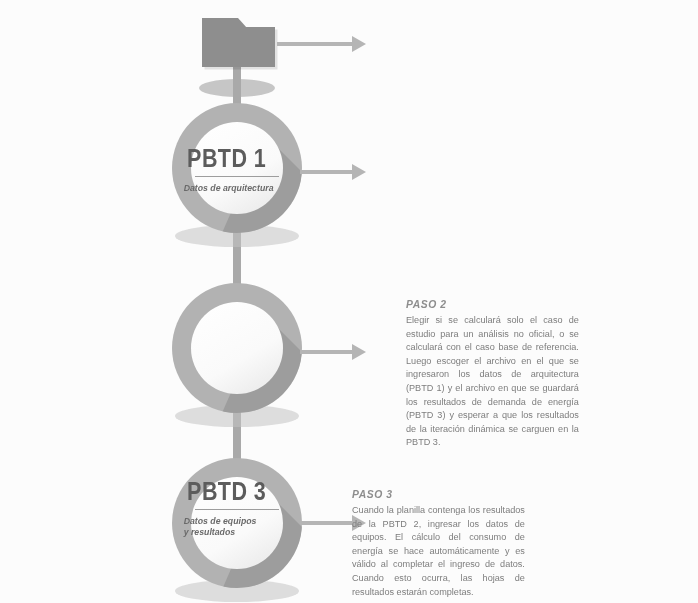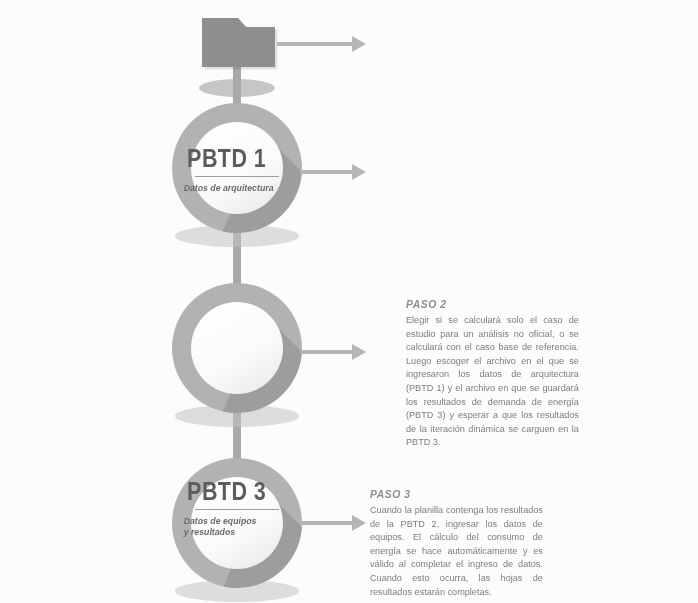--- a/index.html
+++ b/index.html
@@ -186,18 +186,18 @@
     </div>
   </div>
 
 
 
   <div class="block" style="left:370px; top:298px;margin-left:36px;">
     <div class="block-head">PASO 2</div>
     <div class="block-body">Elegir si se calculará solo el caso de estudio para un análisis no oficial, o se calculará con el caso base de referencia. Luego escoger el archivo en el que se ingresaron los datos de arquitectura (PBTD 1) y el archivo en que se guardará los resultados de demanda de energía (PBTD 3) y esperar a que los resultados de la iteración dinámica se carguen en la PBTD 3.</div>
   </div>
 
-  <div class="block" style="left:370px; top:488px;">
+  <div class="block" style="left:352px; top:488px;">
     <div class="block-head">PASO 3</div>
     <div class="block-body">Cuando la planilla contenga los resultados de la PBTD 2, ingresar los datos de equipos. El cálculo del consumo de energía se hace automáticamente y es válido al completar el ingreso de datos. Cuando esto ocurra, las hojas de resultados estarán completas.</div>
   </div>
 
 </div>
 
 </body></html>

